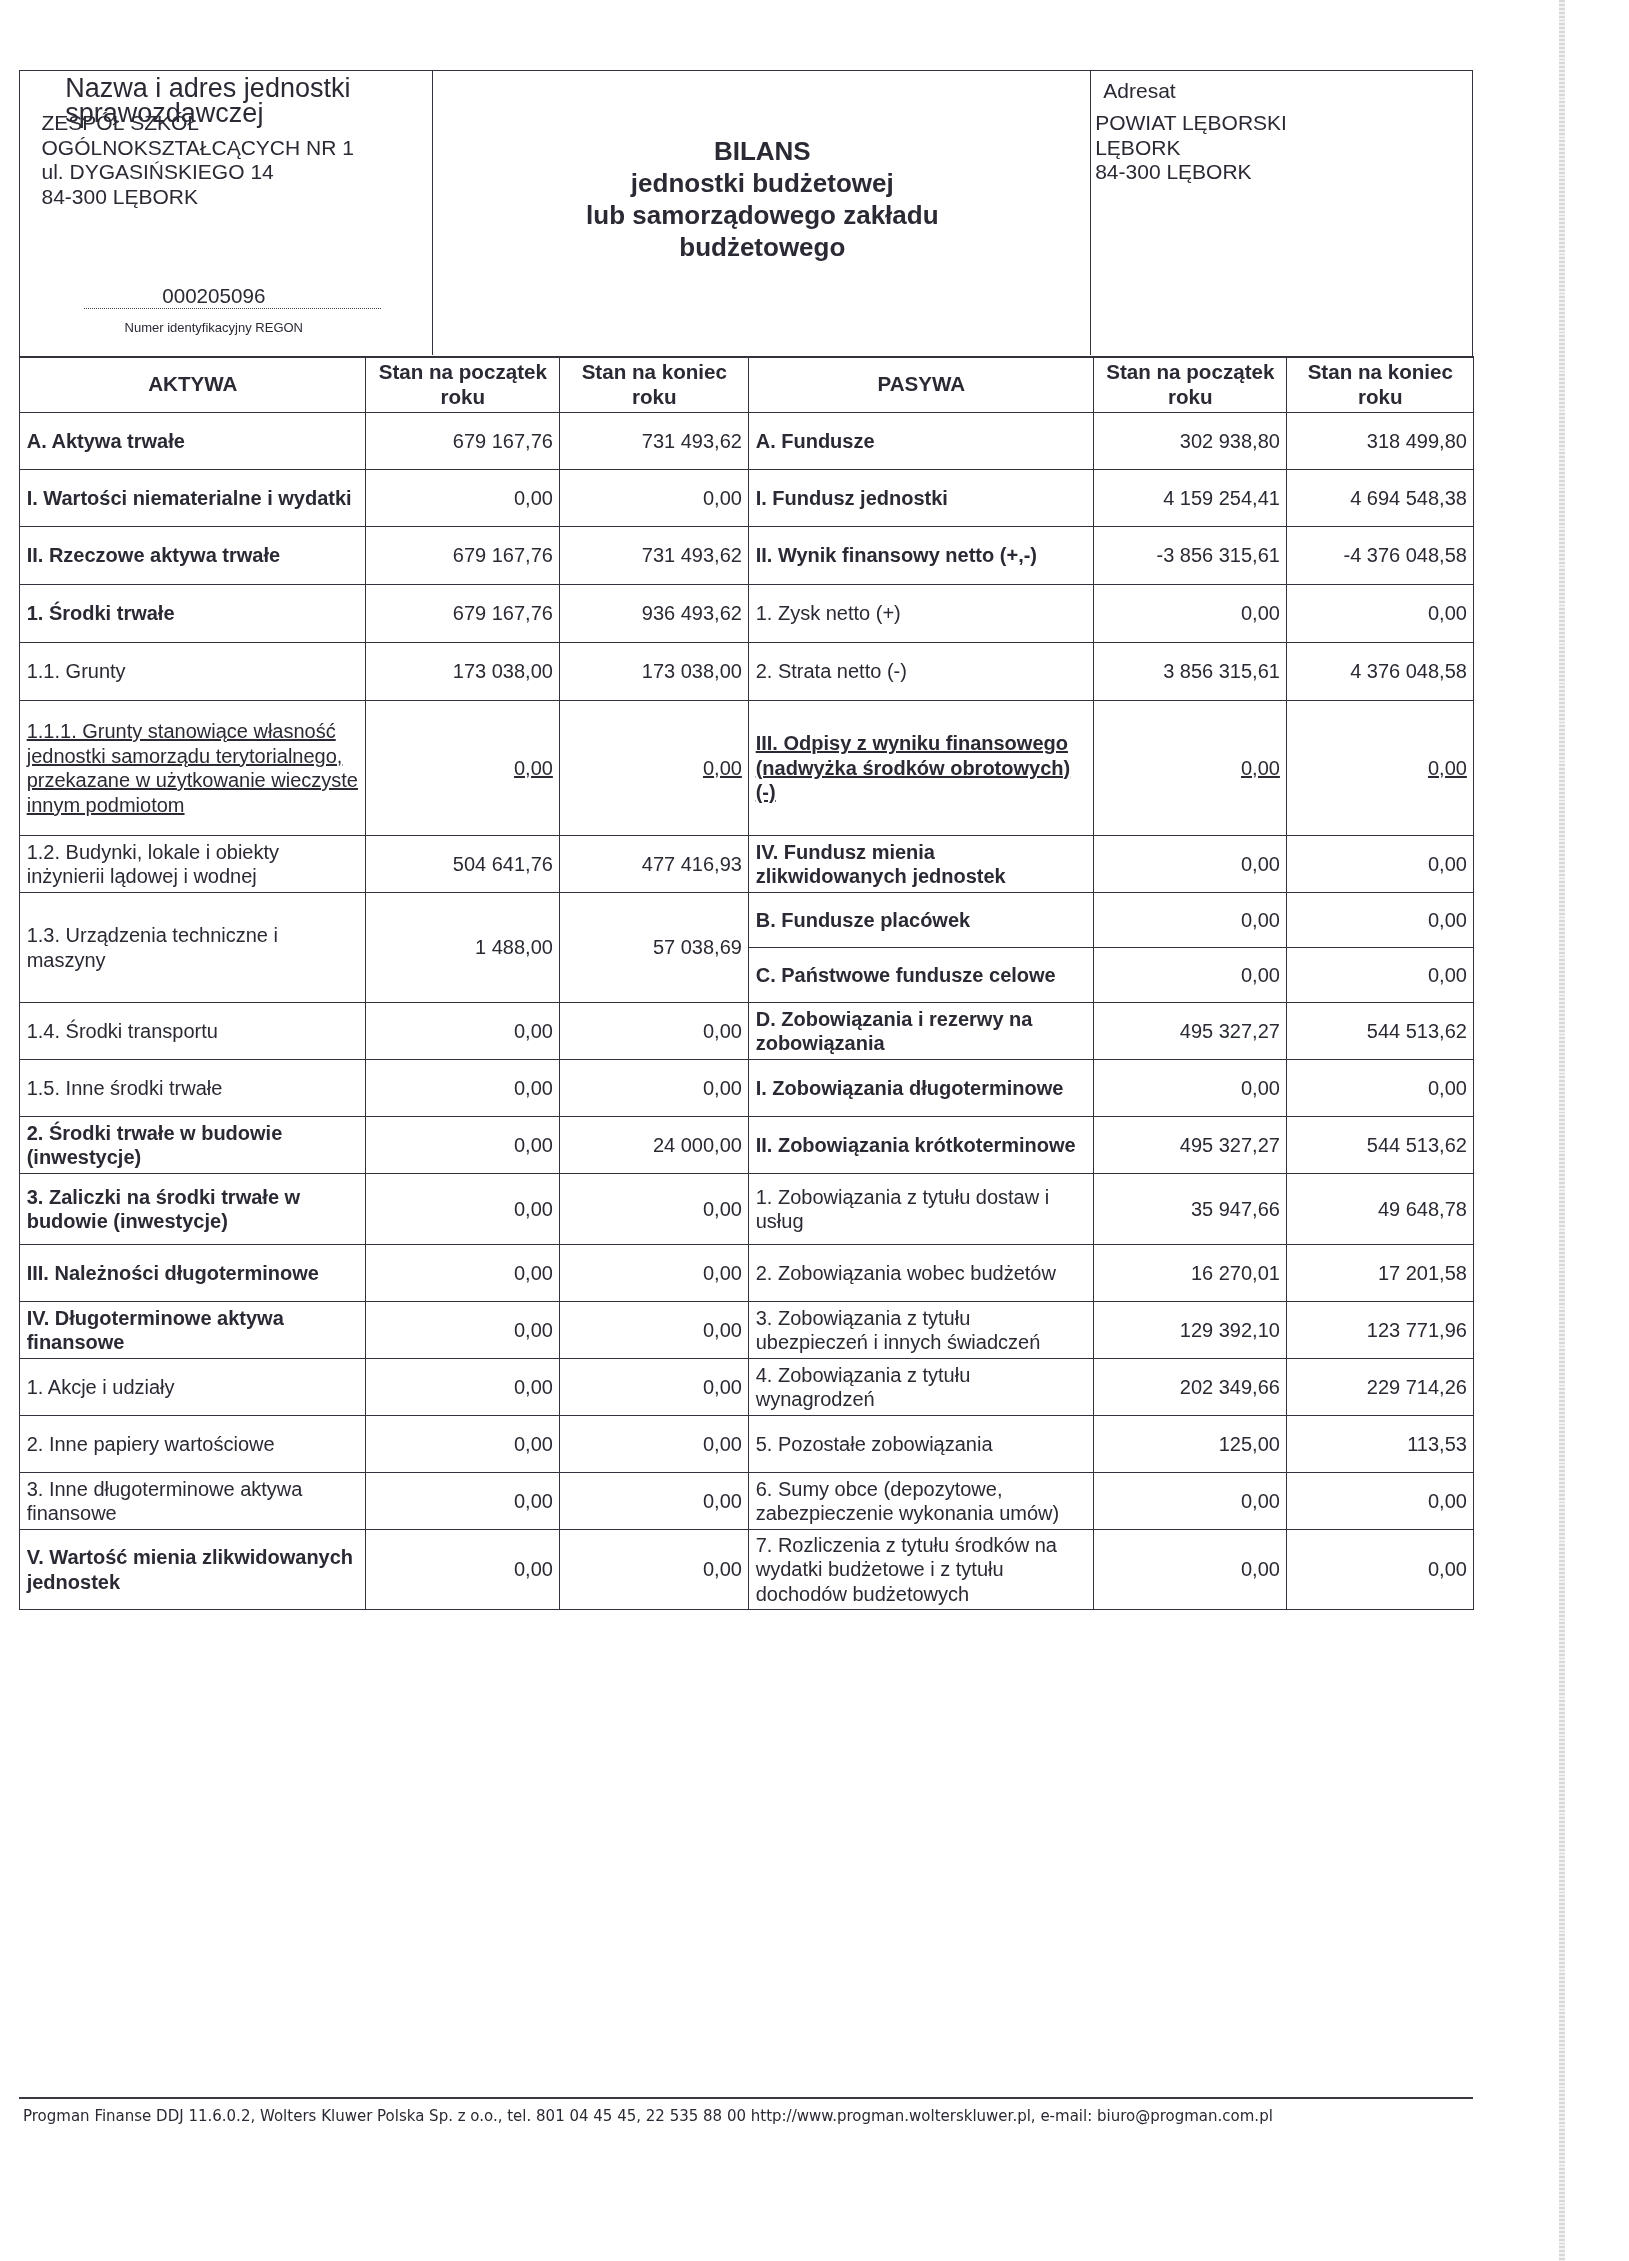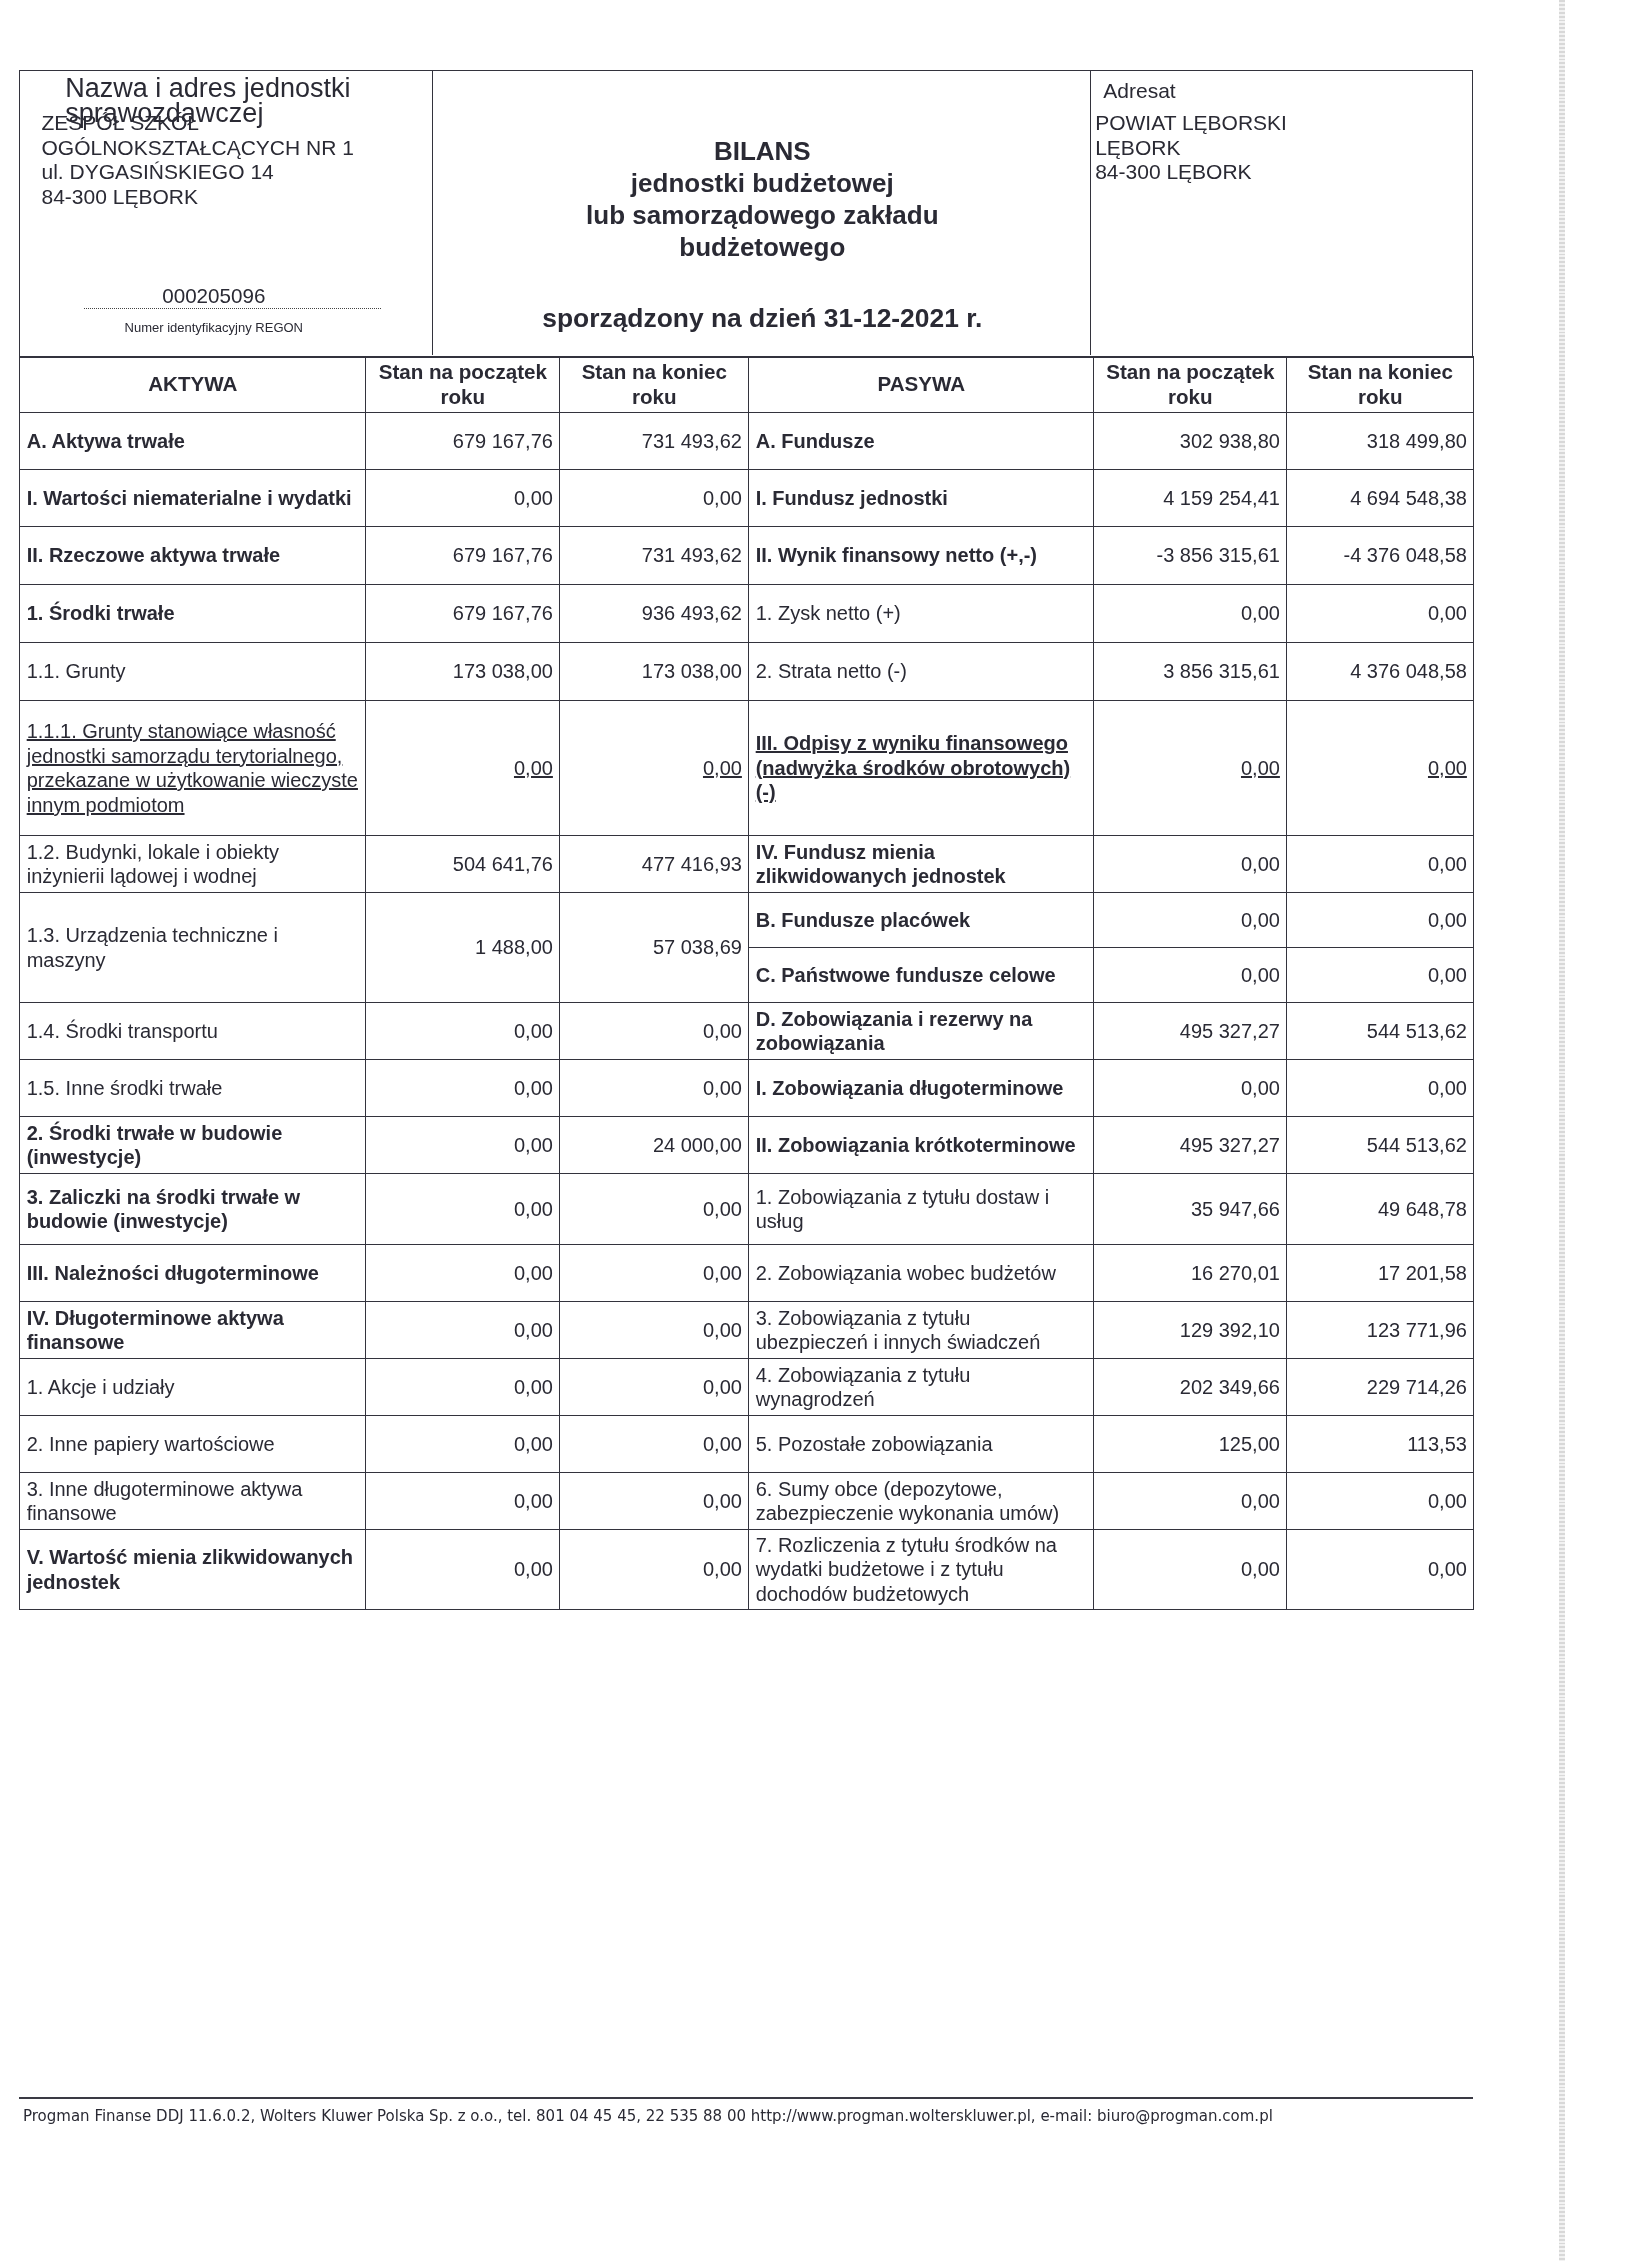--- a/index.html
+++ b/index.html
@@ -61,21 +61,20 @@
       <div class="dots"></div>
       <div class="regon-lbl">Numer identyfikacyjny REGON</div>
     </div>
     <div class="c2">
       <div class="title-block">
         <div>BILANS</div>
         <div>jednostki budżetowej</div>
         <div>lub samorządowego zakładu</div>
         <div>budżetowego</div>
       </div>
-      <div class="date-line">sporządzony na dzień 31-12-2021 r.</div>
     </div>
     <div class="c3">
       <div class="t addr">Adresat</div>
       <div class="a addr">
         <div>POWIAT LĘBORSKI</div>
         <div>LĘBORK</div>
         <div>84-300 LĘBORK</div>
       </div>
     </div>
   </div>

